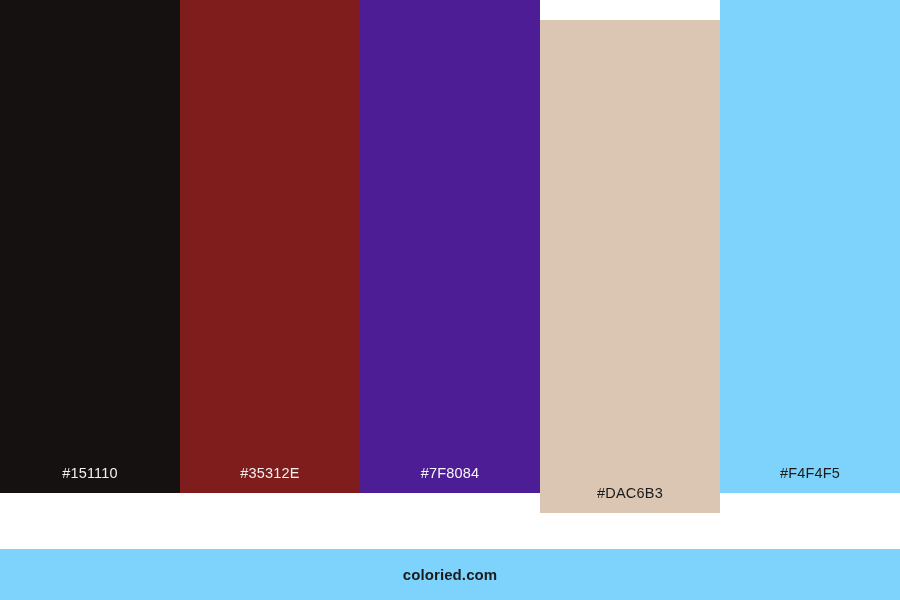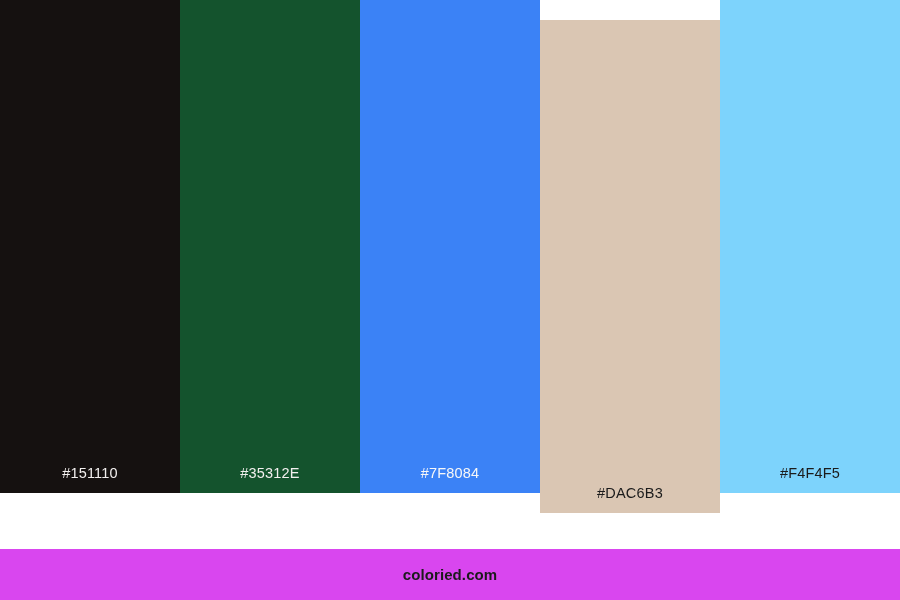--- a/index.html
+++ b/index.html
@@ -42,21 +42,21 @@
     font-size: 14.5px;
     font-weight: 400;
     letter-spacing: 0.2px;
     line-height: 1;
     padding-bottom: 13px;
     -webkit-font-smoothing: antialiased;
   }
   #footer-bar {
     width: 900px;
     height: 51px;
-    background: #d946ef;
+    background: #7dd3fc;
     display: flex;
     align-items: center;
     justify-content: center;
   }
   #site-credit {
     font-family: "Liberation Sans", sans-serif;
     font-size: 15px;
     font-weight: 700;
     color: #1b1b1b;
     letter-spacing: 0.1px;
@@ -67,25 +67,25 @@
 <body>
 
 <div id="palette-page">
 
   <div id="swatch-strip">
 
     <div class="swatch" style="background-color: rgb(21, 17, 16);">
       <span class="swatch-label" style="color: rgb(242, 239, 238);">#151110</span>
     </div>
 
-    <div class="swatch" style="background-color: #14532d;">
+    <div class="swatch" style="background-color: #7f1d1d;">
       <span class="swatch-label" style="color: rgb(242, 239, 238);">#35312E</span>
     </div>
 
-    <div class="swatch" style="background-color: #3b82f6;">
+    <div class="swatch" style="background-color: #4c1d95;">
       <span class="swatch-label" style="color: rgb(247, 247, 248);">#7F8084</span>
     </div>
 
     <div class="swatch" style="background-color: rgb(218, 198, 179); margin-top: 20px;">
       <span class="swatch-label" style="color: rgb(27, 27, 27);">#DAC6B3</span>
     </div>
 
     <div class="swatch" style="background-color: #7dd3fc;">
       <span class="swatch-label" style="color: rgb(27, 27, 27);">#F4F4F5</span>
     </div>

